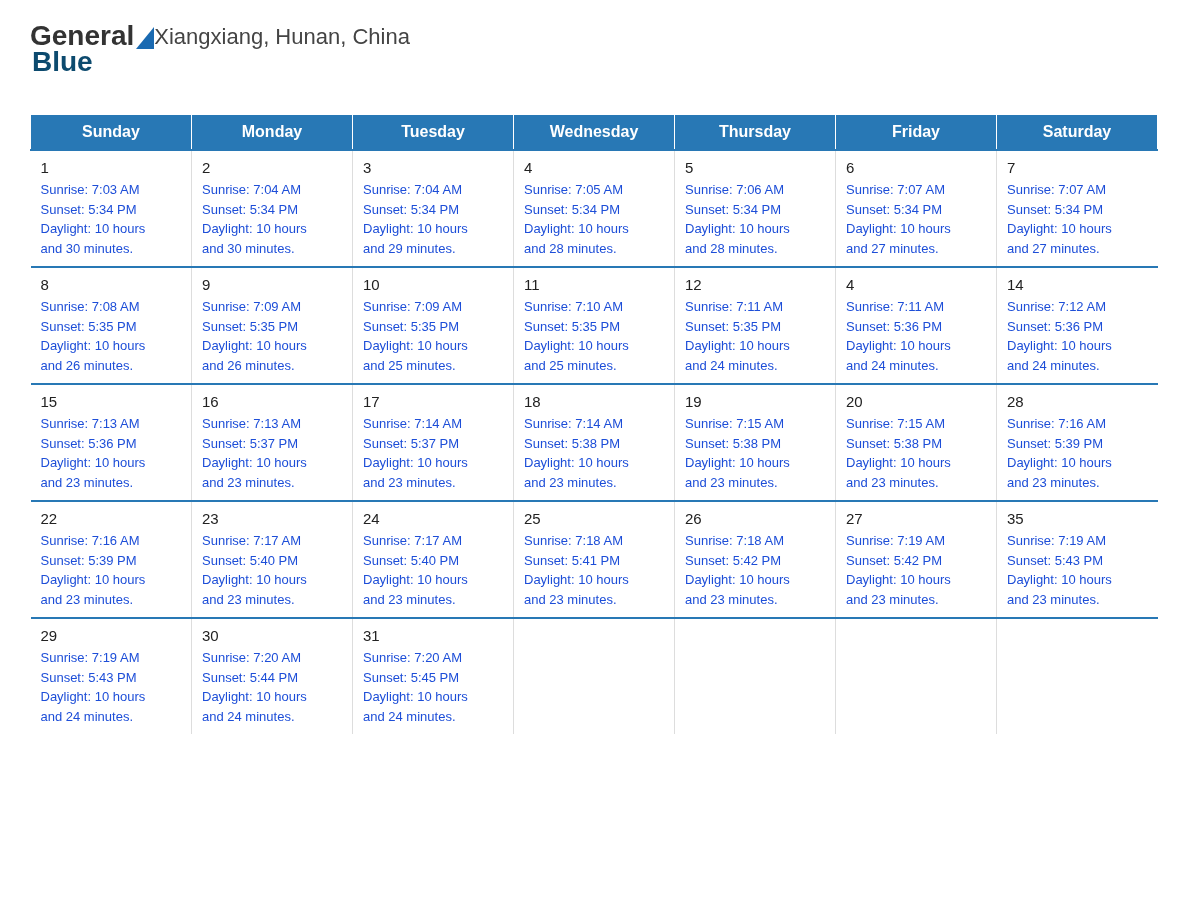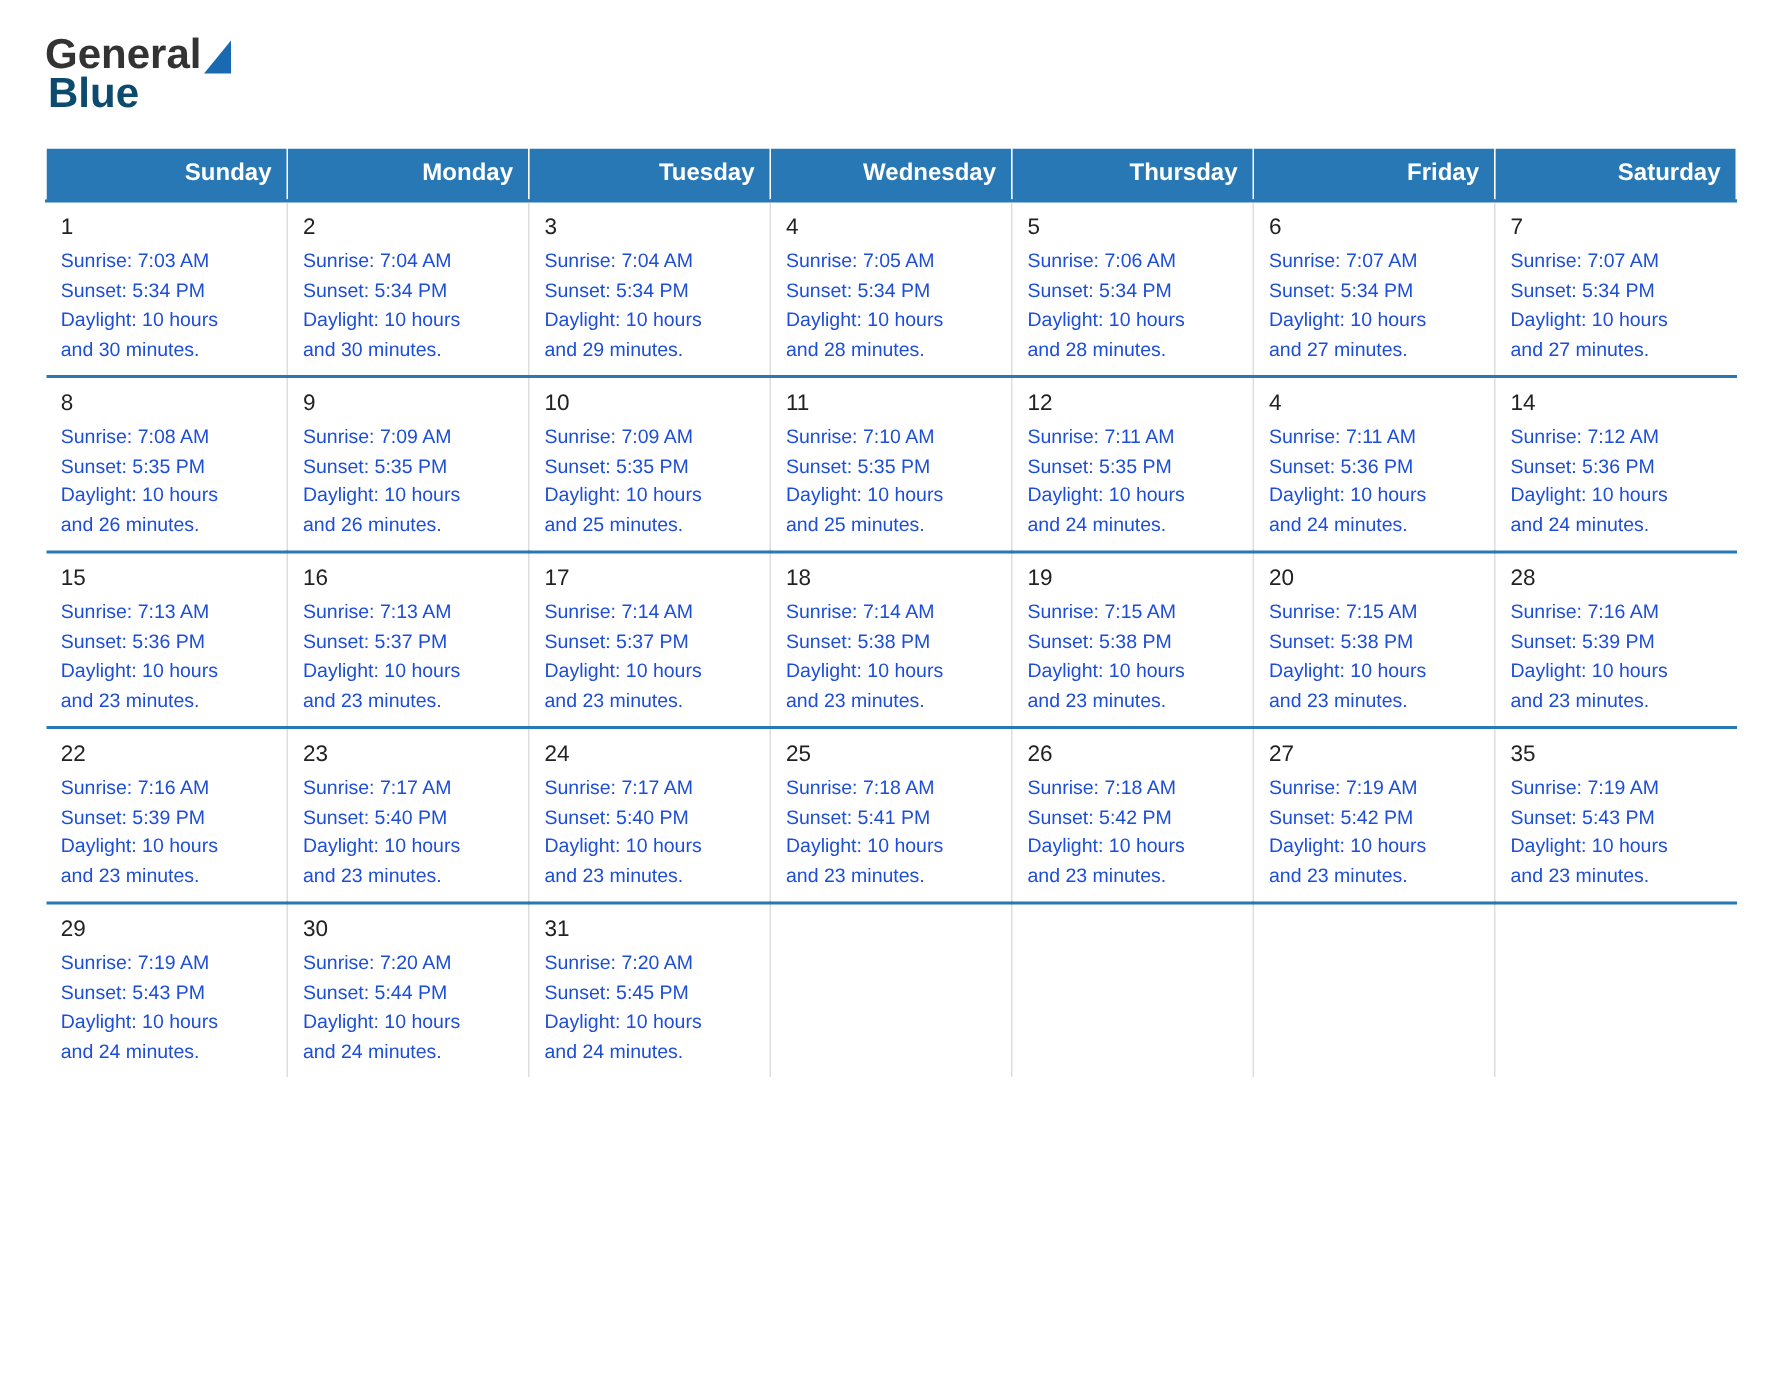--- a/index.html
+++ b/index.html
@@ -6,21 +6,21 @@
     body {
       font-family: Arial, sans-serif;
       background: #fff;
       width: 1188px;
       min-height: 918px;
       padding: 20px 30px;
     }
     .header {
       display: flex;
       align-items: flex-start;
-      margin-bottom: 20px;
+      margin-bottom: 36px;
     }
     .logo {
       display: flex;
       flex-direction: column;
       align-items: flex-start;
     }
     .logo-top {
       display: flex;
       align-items: center;
     }
@@ -62,21 +62,21 @@
       width: 100%;
       border-collapse: collapse;
       table-layout: fixed;
     }
     thead tr th {
       background-color: #2878b5;
       color: #fff;
       font-size: 16px;
       font-weight: bold;
       padding: 8px 10px;
-      text-align: right;
+      text-align: center;
       border: 1px solid #fff;
     }
     tbody tr {
       border-top: 2px solid #2878b5;
     }
     tbody tr td {
       vertical-align: top;
       padding: 8px 10px;
       font-size: 13px;
       color: #333;
@@ -111,20 +111,21 @@
 
 <div class="header">
   <div class="logo">
     <div class="logo-top">
       <span class="logo-text-general">General</span>
       <div class="logo-triangle"></div>
     </div>
     <div class="logo-bottom">Blue</div>
   </div>
   <div class="title-section">
+    <div class="subtitle">Xiangxiang, Hunan, China</div>
   </div>
 </div>
 
 <table>
   <thead>
     <tr>
       <th>Sunday</th>
       <th>Monday</th>
       <th>Tuesday</th>
       <th>Wednesday</th>

